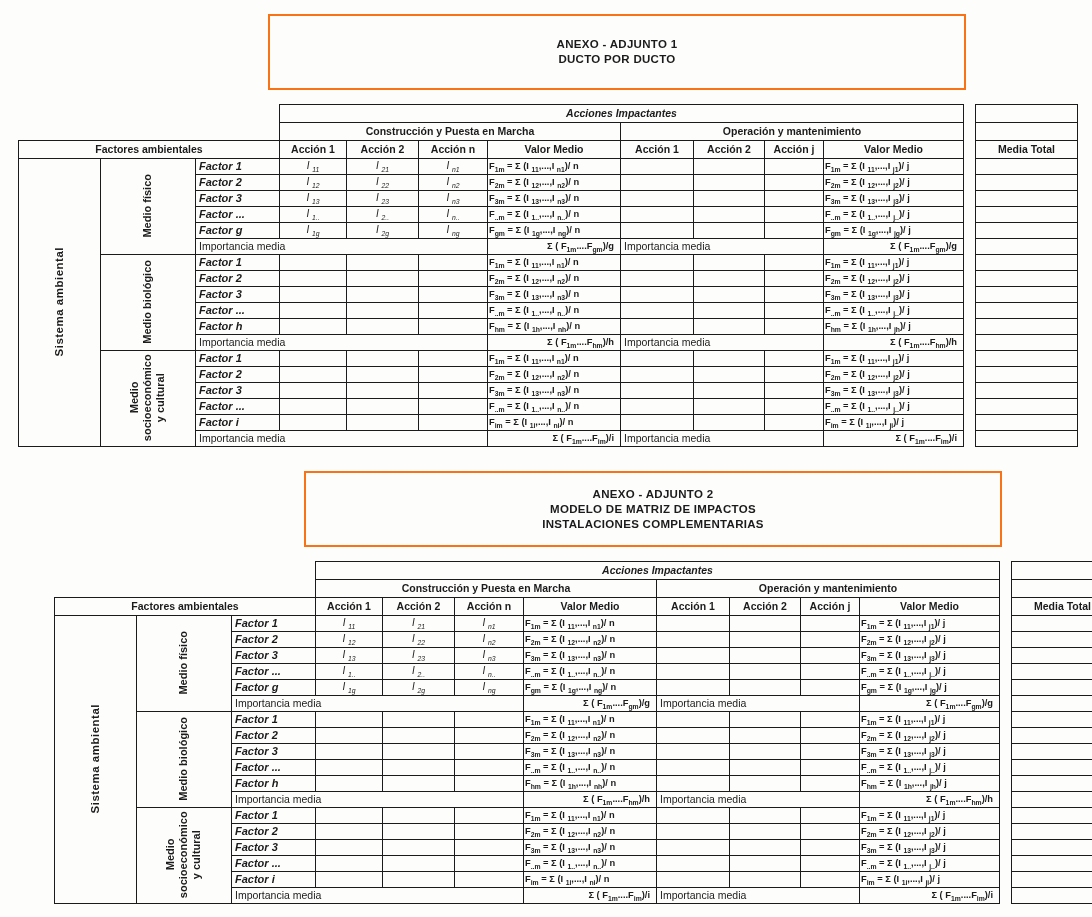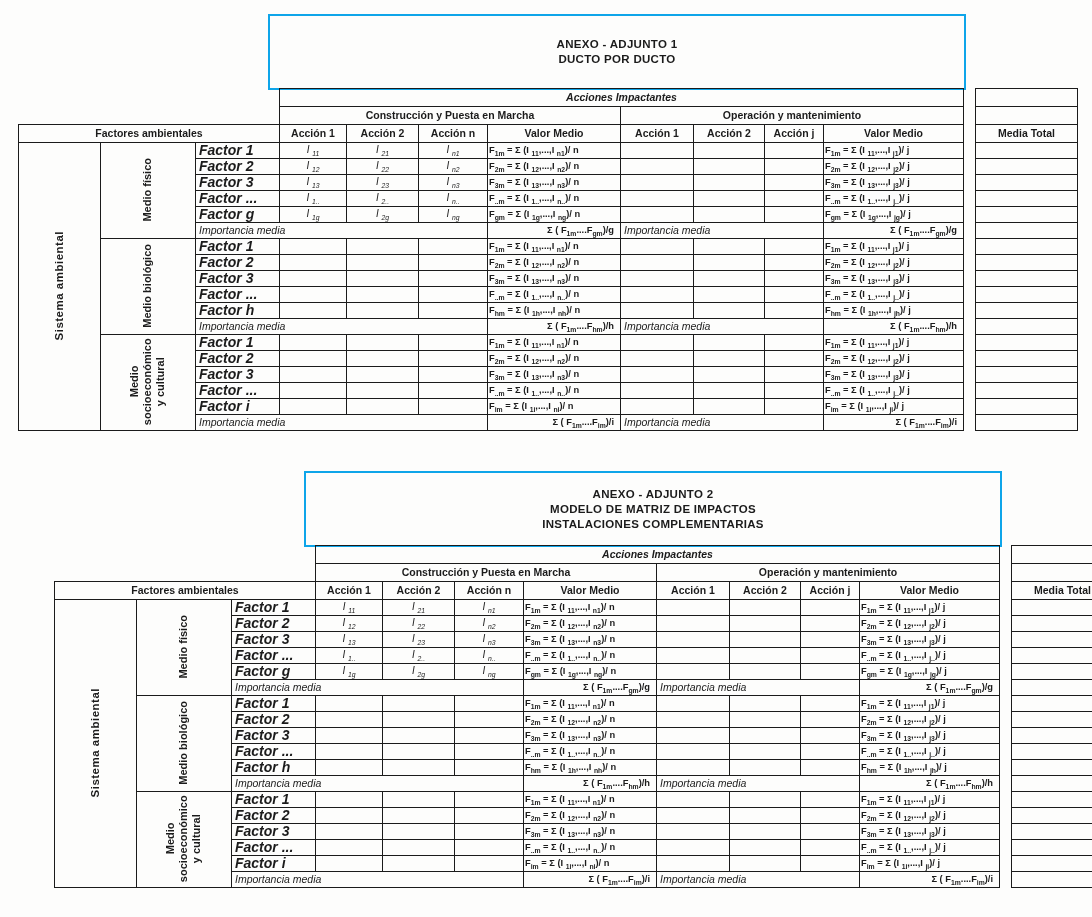--- a/index.html
+++ b/index.html
@@ -8,28 +8,28 @@
     background:#fdfdfc;color:#1b1b1b;
     font-family:"Liberation Sans", sans-serif;
     overflow:hidden;
   }
   .sheet{position:absolute;left:0;width:1092px;}
   #sheet1{top:0;height:456px;}
   #sheet2{top:457px;height:458px;margin-left:36px;}
 
   .title-box{
     position:absolute;left:268px;top:14px;width:694px;height:72px;
-    border:2px solid #0ea5e9;
+    border:2px solid #f97316;
     display:flex;flex-direction:column;justify-content:center;align-items:center;
     font-weight:bold;font-size:11.5px;line-height:15px;letter-spacing:.3px;
     text-align:center;
   }
 
   table.matrix{
-    position:absolute;left:18px;top:88px;width:1059px;
+    position:absolute;left:18px;top:104px;width:1059px;
     border-collapse:collapse;table-layout:fixed;
   }
   .matrix th,.matrix td{
     border:1.5px solid #1b1b1b;
     padding:0 2px;overflow:hidden;white-space:nowrap;
     font-size:10.5px;line-height:1.05;
   }
   .matrix thead th,.matrix thead td{height:17px;}
   .matrix tbody td{height:15px;}
   .matrix th{font-weight:bold;text-align:center;font-size:10.5px;}
@@ -37,25 +37,25 @@
   .hdr.it{font-style:italic;}
 
   td.vcell{text-align:center;vertical-align:middle;padding:0;}
   .vtext{
     writing-mode:vertical-rl;transform:rotate(180deg);
     display:inline-block;font-weight:bold;font-size:11px;line-height:1.2;
     white-space:normal;max-height:96%;
   }
   td.sistema .vtext{font-size:11.5px;letter-spacing:.5px;}
 
-  td.factor{font-weight:bold;font-style:italic;text-align:left;padding-left:3px;font-size:14px;}
+  td.factor{font-weight:bold;font-style:italic;text-align:left;padding-left:3px;font-size:11px;}
   td.val{text-align:center;font-style:italic;font-size:10px;}
   td.formula{font-weight:bold;font-size:9.3px;padding-left:1px;}
   td.formula.right{text-align:right;padding-right:6px;}
-  td.imp{font-style:italic;text-align:left;padding-left:3px;font-size:10.5px;}
+  td.imp{text-align:left;padding-left:3px;font-size:10.5px;}
   sub{font-size:6.8px;line-height:0;}
   td.media{border:1.5px solid #1b1b1b;}
 </style>
 </head>
 <body>
 
 <section class="sheet" id="sheet1">
   <div class="title-box">
     <div>ANEXO - ADJUNTO 1</div>
     <div>DUCTO POR DUCTO</div>

